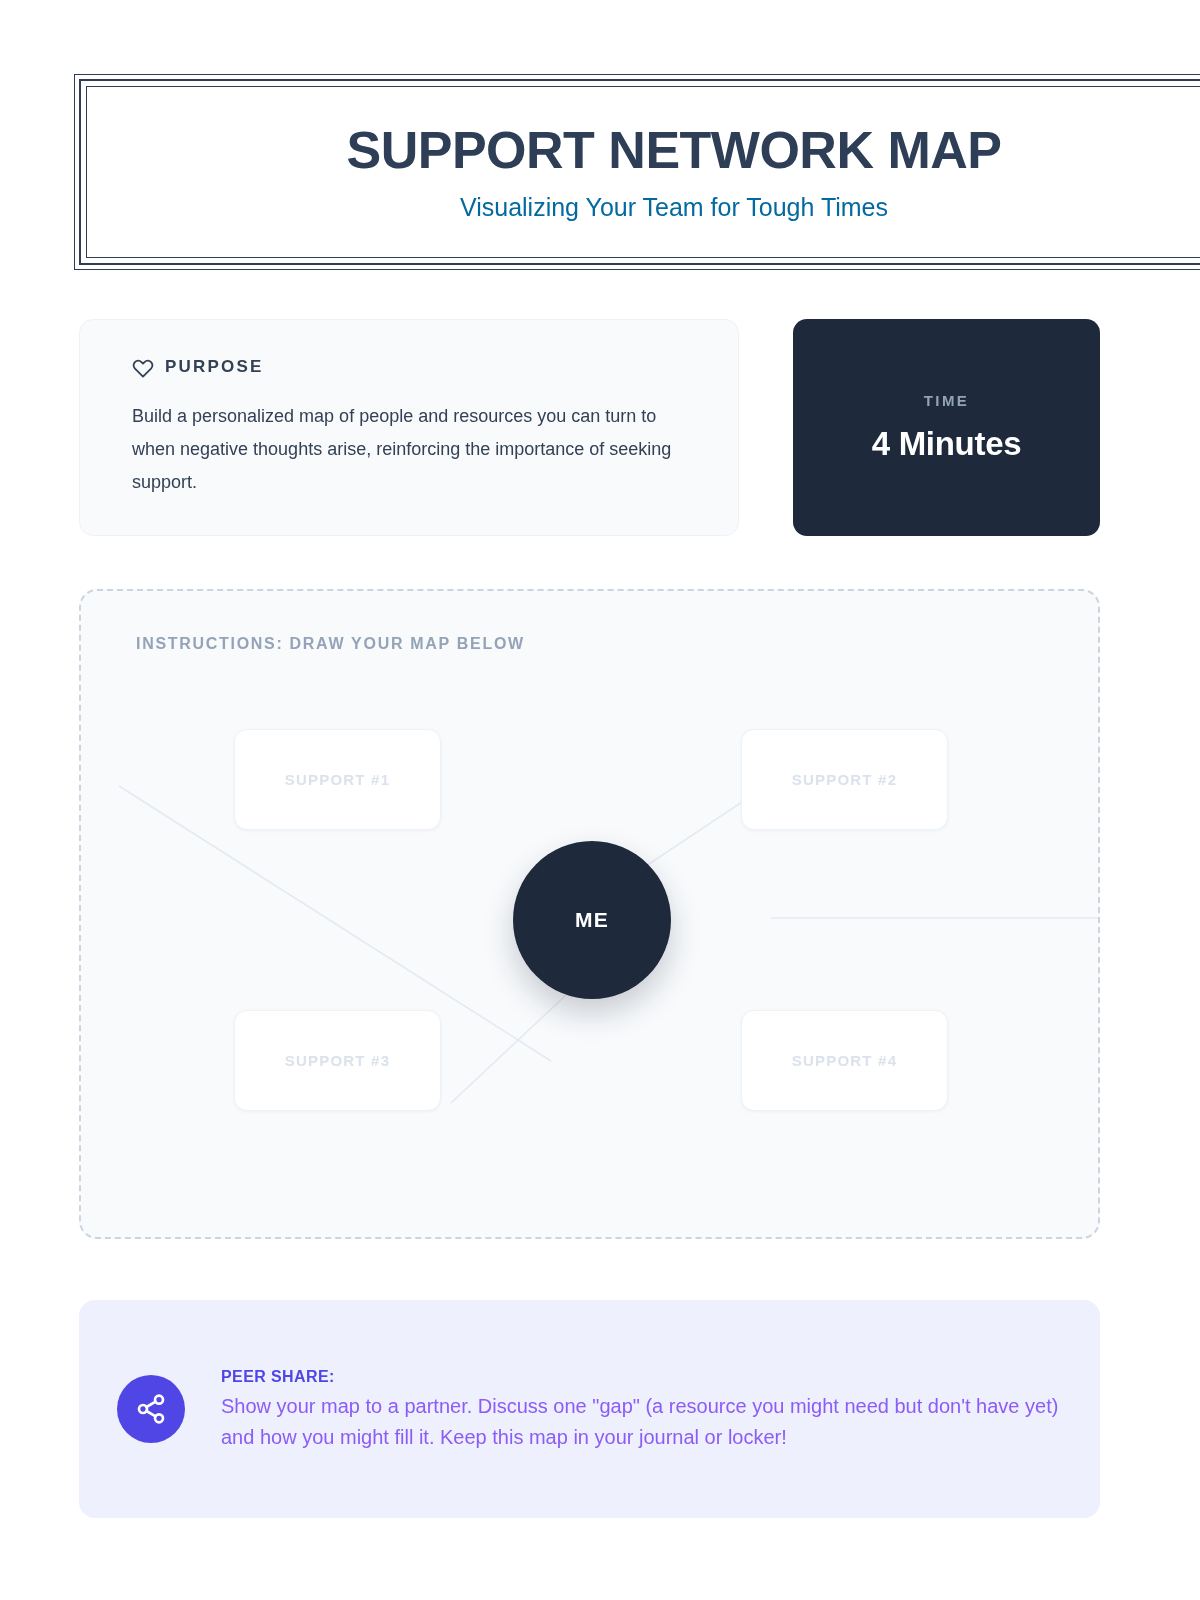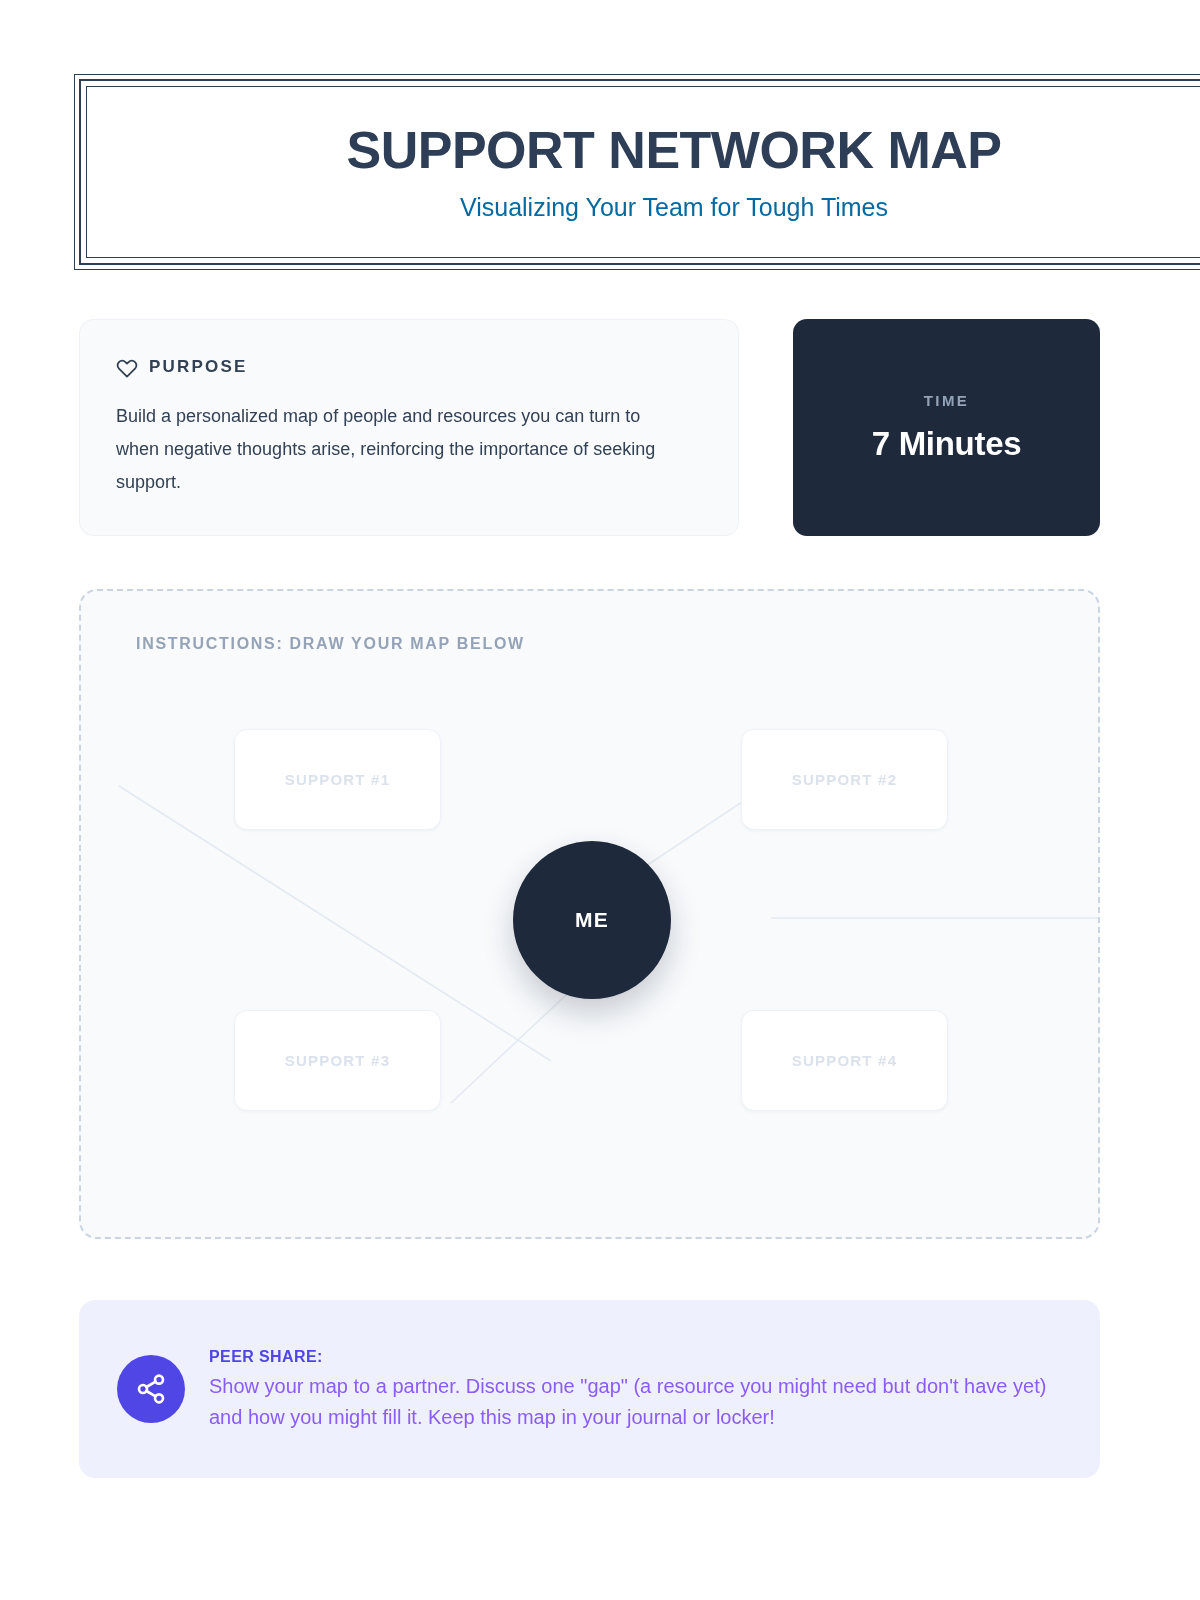--- a/index.html
+++ b/index.html
@@ -65,21 +65,21 @@
   
   .purpose-card {
     position: absolute;
     left: 79px;
     top: 319px;
     width: 660px;
     height: 217px;
     background: #f8fafc;
     border: 1px solid #eef2f7;
     border-radius: 14px;
-    padding: 36px 36px;
+    padding: 36px 52px;
   }
   .purpose-head {
     display: flex;
     align-items: center;
     gap: 11px;
     margin-bottom: 22px;
   }
   .heart-icon { display: block; width: 22px; height: 22px; }
   .purpose-label {
     font-size: 17px;
@@ -194,27 +194,27 @@
     letter-spacing: 1.3px;
     color: #ffffff;
   }
 
   
   .peer-share {
     position: absolute;
     left: 79px;
     top: 1300px;
     width: 1021px;
-    height: 178px;
+    height: 218px;
     background: #eef0fd;
     border-radius: 16px;
     display: flex;
     align-items: center;
     padding: 0 38px;
-    gap: 24px;
+    gap: 36px;
   }
   .share-badge {
     flex: 0 0 auto;
     width: 68px;
     height: 68px;
     border-radius: 50%;
     background: #4f46e5;
     display: flex;
     align-items: center;
     justify-content: center;
@@ -253,21 +253,21 @@
           <path d="M20.8 6.6a5 5 0 0 0-7.1 0L12 8.3l-1.7-1.7a5 5 0 1 0-7.1 7.1l1.7 1.7L12 22.5l7.1-7.1 1.7-1.7a5 5 0 0 0 0-7.1z"></path>
         </svg>
       </span>
       <span class="purpose-label">PURPOSE</span>
     </div>
     <p class="purpose-body">Build a personalized map of people and resources you can turn to when negative thoughts arise, reinforcing the importance of seeking support.</p>
   </div>
 
   <div class="time-card">
     <div class="time-label">TIME</div>
-    <div class="time-value">7 Minutes</div>
+    <div class="time-value">4 Minutes</div>
   </div>
 
   <div class="map-area">
     <div class="map-instructions">INSTRUCTIONS: DRAW YOUR MAP BELOW</div>
 
     <div class="map-canvas">
 
       <svg class="connector-svg" viewBox="0 0 1021 650" preserveAspectRatio="none">
         <g stroke="#e4eaf2" stroke-width="1.6" fill="none">
 

